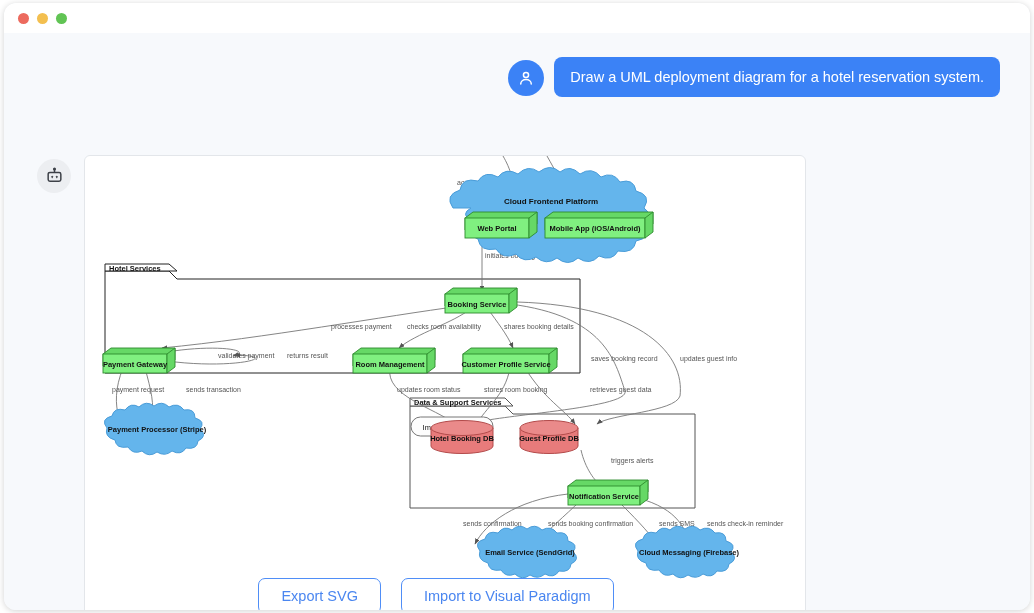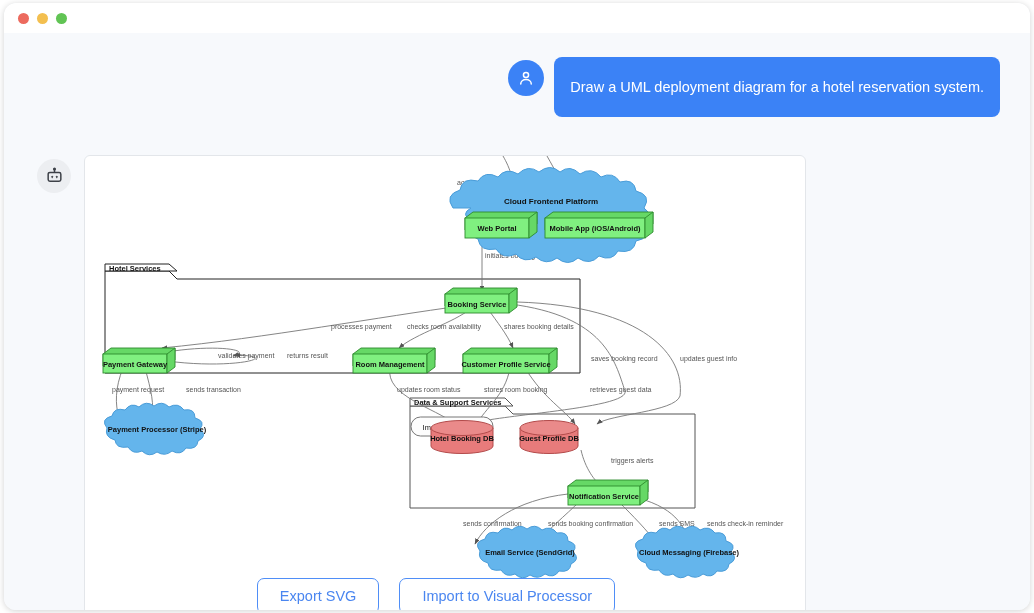--- a/index.html
+++ b/index.html
@@ -23,21 +23,21 @@
   .chatarea{position:absolute;left:0;top:30px;width:100%;height:577px;background:#f7f9fc;}
 
   
   .userrow{position:absolute;right:30px;top:24px;display:flex;align-items:flex-start;gap:10px;}
   .avatar-user{
     width:36px;height:36px;border-radius:50%;background:#3b82f6;
     display:flex;align-items:center;justify-content:center;flex:none;margin-top:3px;
   }
   .bubble{
     background:#3b82f6;color:#fff;border-radius:8px;
-    padding:21px 16px;font-size:14.5px;line-height:1.25;white-space:nowrap;
+    padding:11px 16px;font-size:14.5px;line-height:1.25;white-space:nowrap;
   }
 
   
   .botavatar{
     position:absolute;left:33px;top:126px;width:34px;height:34px;border-radius:50%;
     background:#eceef1;display:flex;align-items:center;justify-content:center;
   }
   .canvas-card{
     position:absolute;left:80px;top:122px;width:720px;height:467px;
     background:#ffffff;border:1px solid #e3e6ea;border-radius:6px;overflow:hidden;
@@ -271,17 +271,17 @@
                    q9,-5 15,3 q11,-2 11,8 q11,3 5,11 q8,7 -2,12 q-1,9 -12,7 q-5,8 -14,3
                    q-7,6 -15,1 q-8,6 -15,-1 q-9,4 -14,-4 q-12,2 -13,-7 q-11,-3 -8,-12 Z" fill="#64b5ec" stroke="#4a9cd8" stroke-width="1"></path>
           <text class="nlabel" x="604" y="399">Cloud Messaging (Firebase)</text>
         </g>
 
       </svg>
     </div>
 
     <div class="btnrow">
       <button class="obtn">Export SVG</button>
-      <button class="obtn">Import to Visual Processor</button>
+      <button class="obtn">Import to Visual Paradigm</button>
     </div>
 
   </div>
 </div>
 
 </body></html>

